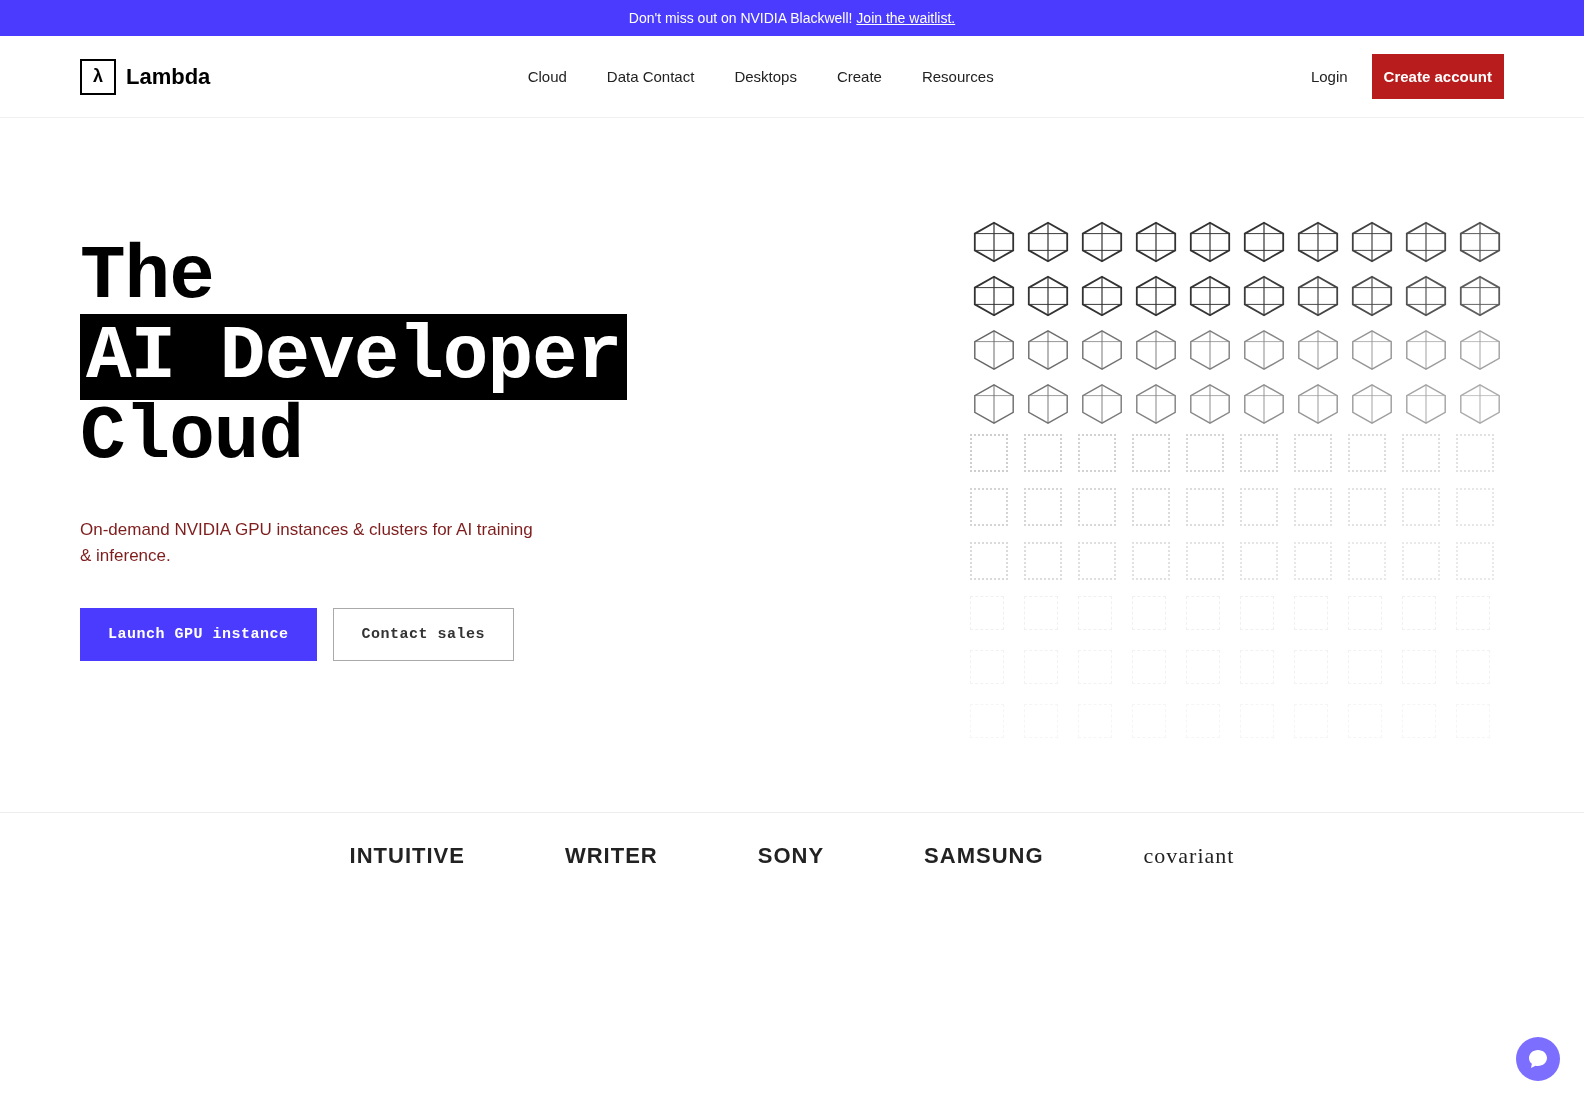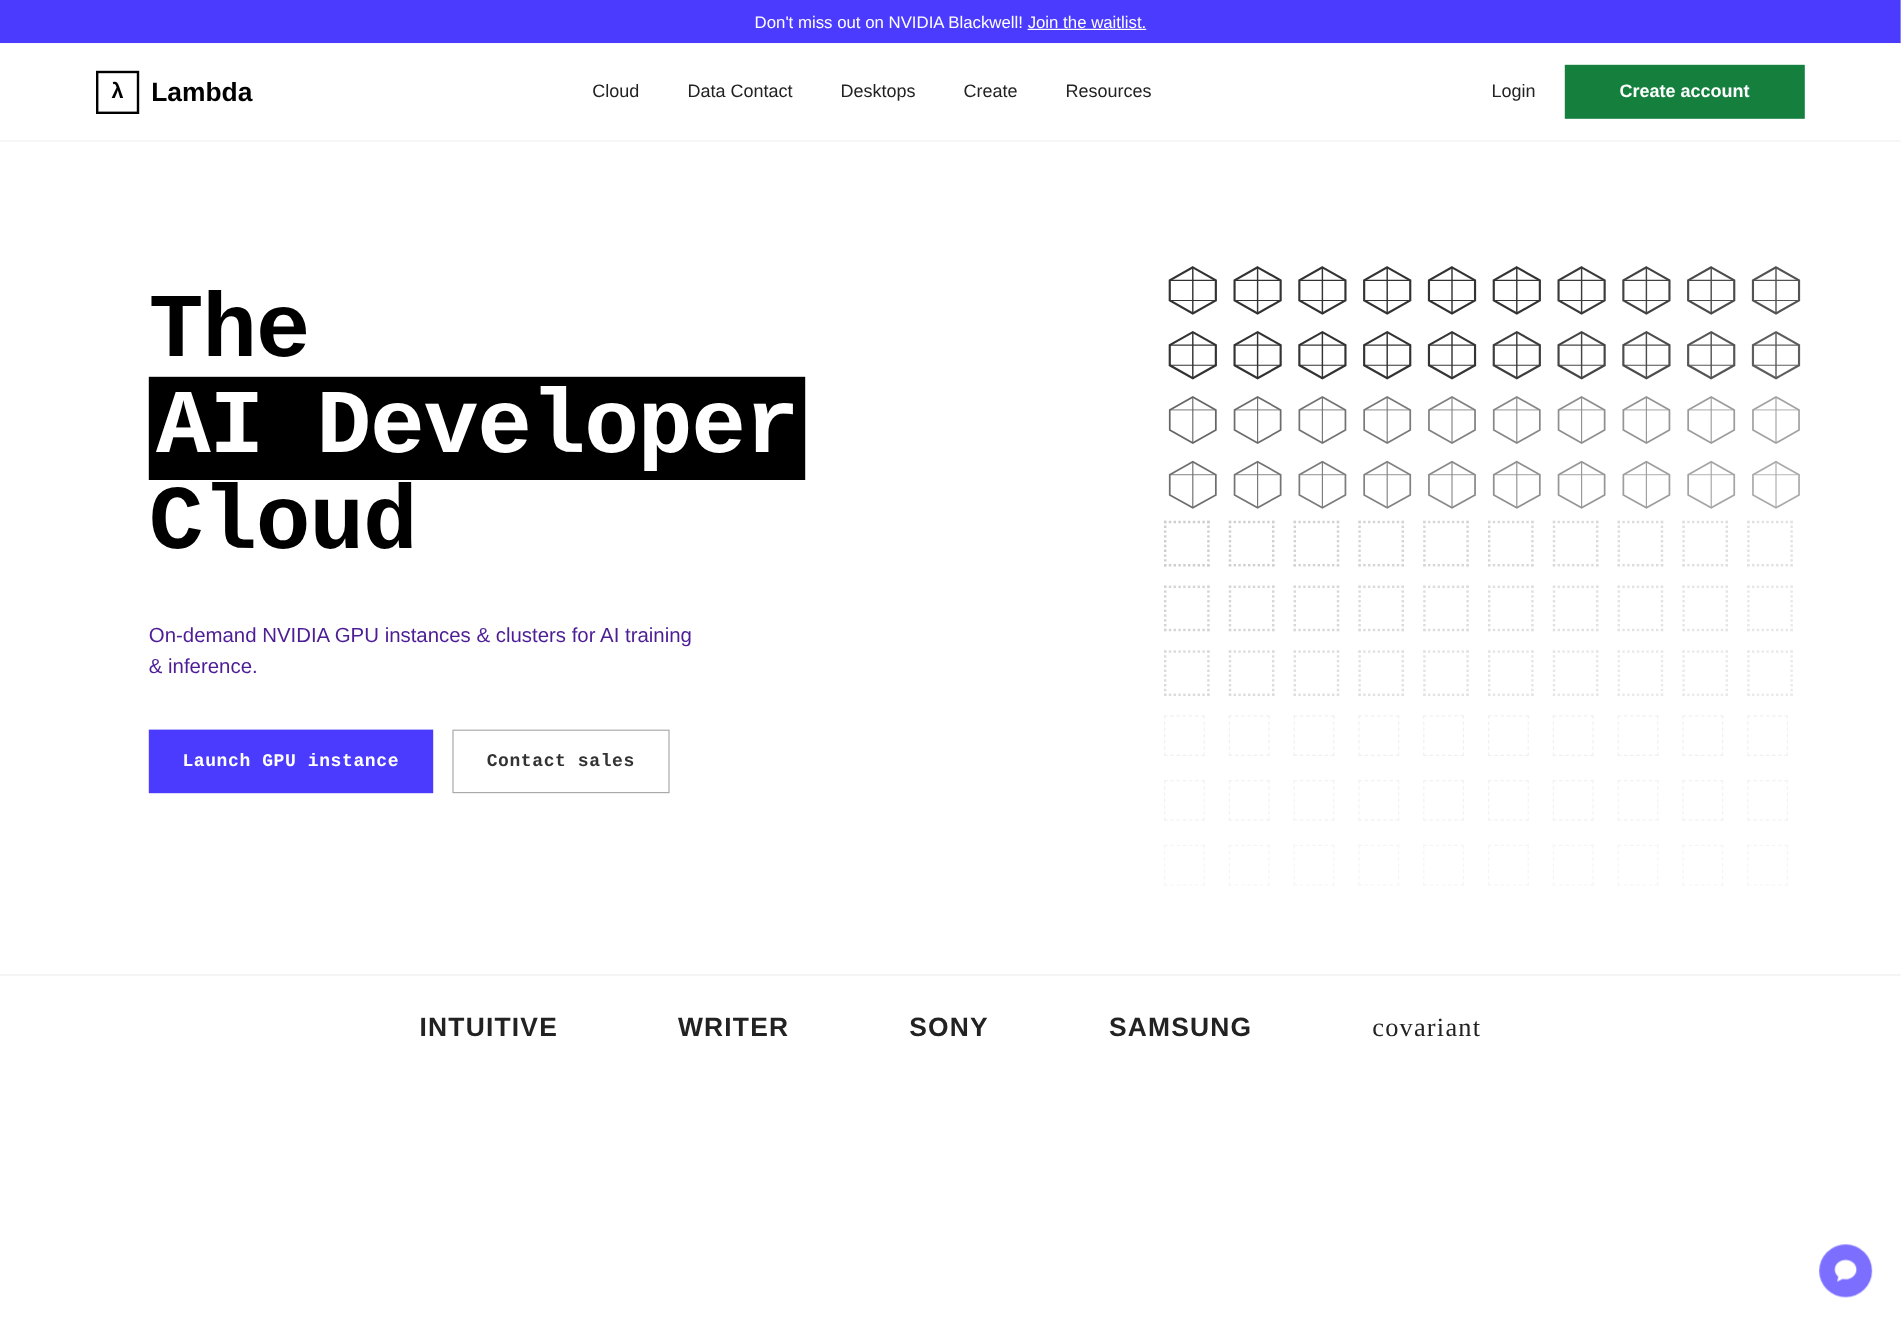--- a/index.html
+++ b/index.html
@@ -63,38 +63,37 @@
       align-items: center;
       gap: 24px;
     }
     .nav-login {
       font-size: 15px;
       color: #222;
       cursor: pointer;
       text-decoration: none;
     }
     .btn-create {
-      background: #15803d;
+      background: #b91c1c;
       color: #fff;
       border: none;
-      padding: 14px 46px;
+      padding: 14px 12px;
       font-size: 15px;
       font-weight: 600;
       cursor: pointer;
       font-family: inherit;
     }
 
     
     .hero {
       display: flex;
       align-items: flex-start;
       padding: 80px 80px 60px;
       min-height: 680px;
       position: relative;
-      margin-left: 44px;
     }
     .hero-content {
       flex: 0 0 580px;
       max-width: 580px;
       padding-top: 40px;
     }
     .hero-title {
       font-size: 76px;
       font-weight: 800;
       line-height: 1.05;
@@ -104,21 +103,21 @@
     }
     .hero-title .highlight {
       background: #000;
       color: #fff;
       padding: 0 6px;
       display: inline;
     }
     .hero-desc {
       margin-top: 40px;
       font-size: 17px;
-      color: #4c1d95;
+      color: #7f1d1d;
       line-height: 1.5;
       max-width: 460px;
     }
     .hero-buttons {
       display: flex;
       gap: 16px;
       margin-top: 40px;
     }
     .btn-launch {
       background: #4b3bff;

